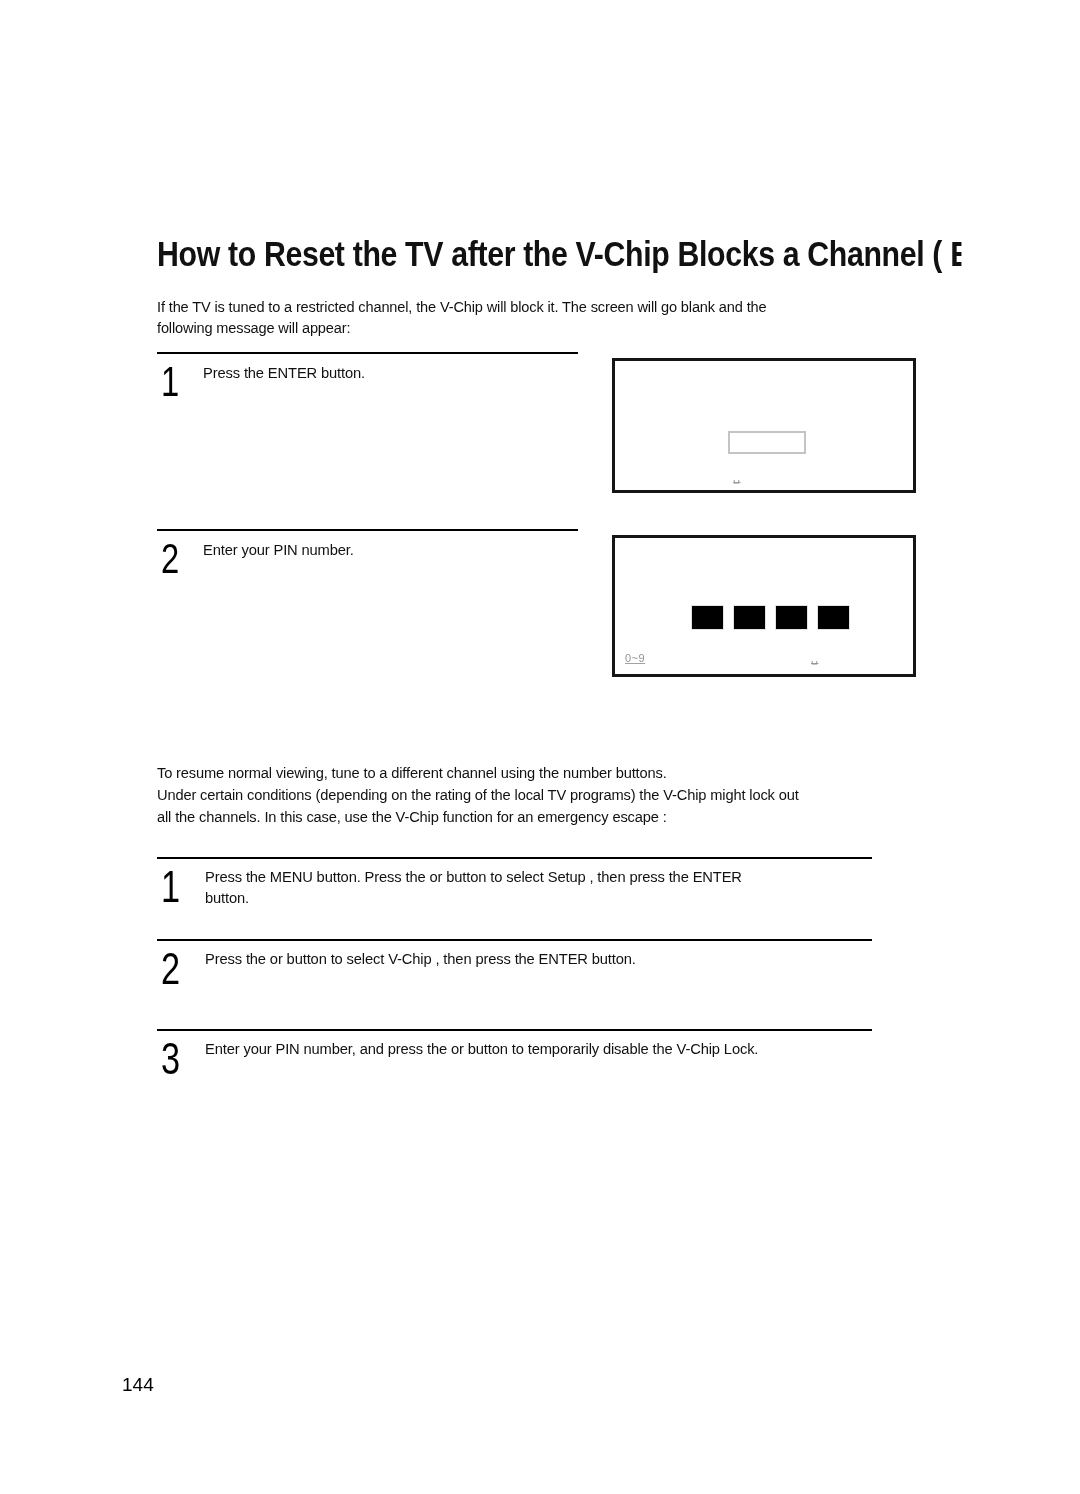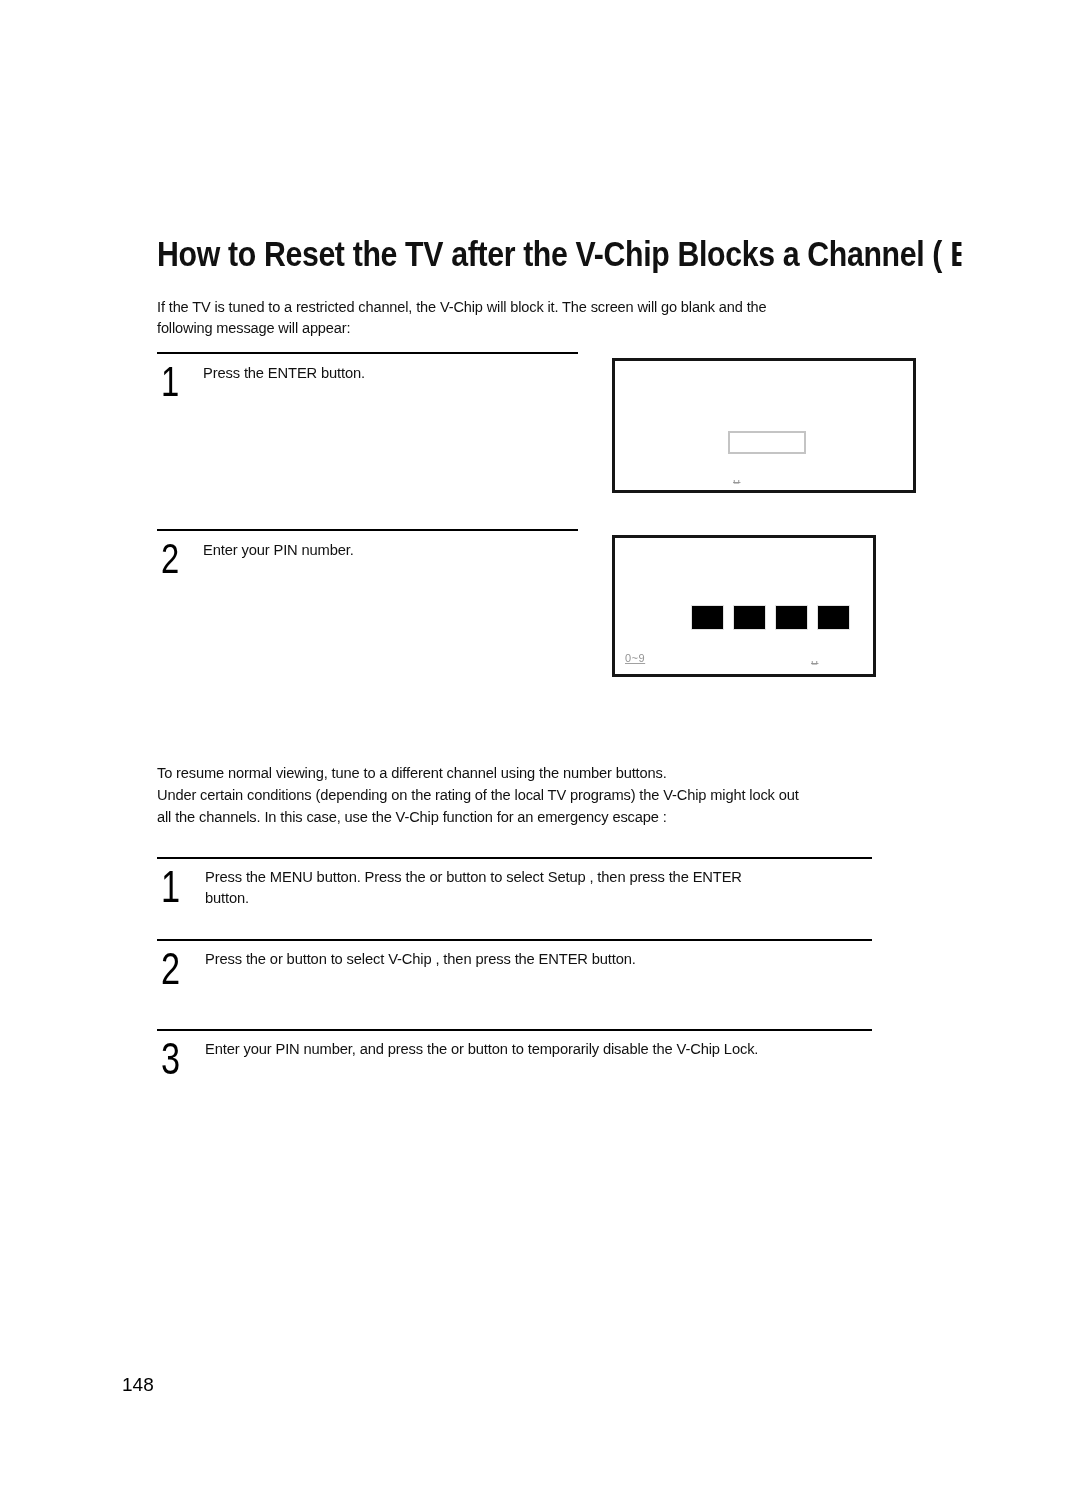--- a/index.html
+++ b/index.html
@@ -208,21 +208,21 @@
   </div>
 
   <div class="step step-upper" style="left:157px; top:529px; width:430px; height:150px;">
     <div class="rule"></div>
     <div class="num">2</div>
     <div class="body">
       <div>Enter your PIN number.</div>
     </div>
   </div>
 
-  <div class="tvbox" style="left:612px; top:535px; width:264px; height:142px;">
+  <div class="tvbox" style="left:612px; top:535px; width:304px; height:142px;">
     <div class="pin-row">
       <div class="pin-cell"></div>
       <div class="pin-cell"></div>
       <div class="pin-cell"></div>
       <div class="pin-cell"></div>
     </div>
     <div class="osd-glyph left">0~9</div>
     <div class="osd-glyph right">␣</div>
   </div>
 
@@ -250,15 +250,15 @@
   </div>
 
   <div class="step step-lower" style="left:157px; top:1029px; width:760px; height:80px;">
     <div class="rule"></div>
     <div class="num">3</div>
     <div class="body">
       <div>Enter your PIN number, and press the   or     button to temporarily disable the V-Chip Lock.</div>
     </div>
   </div>
 
-  <div class="folio">148</div>
+  <div class="folio">144</div>
 
 </div>
 
 </body></html>

